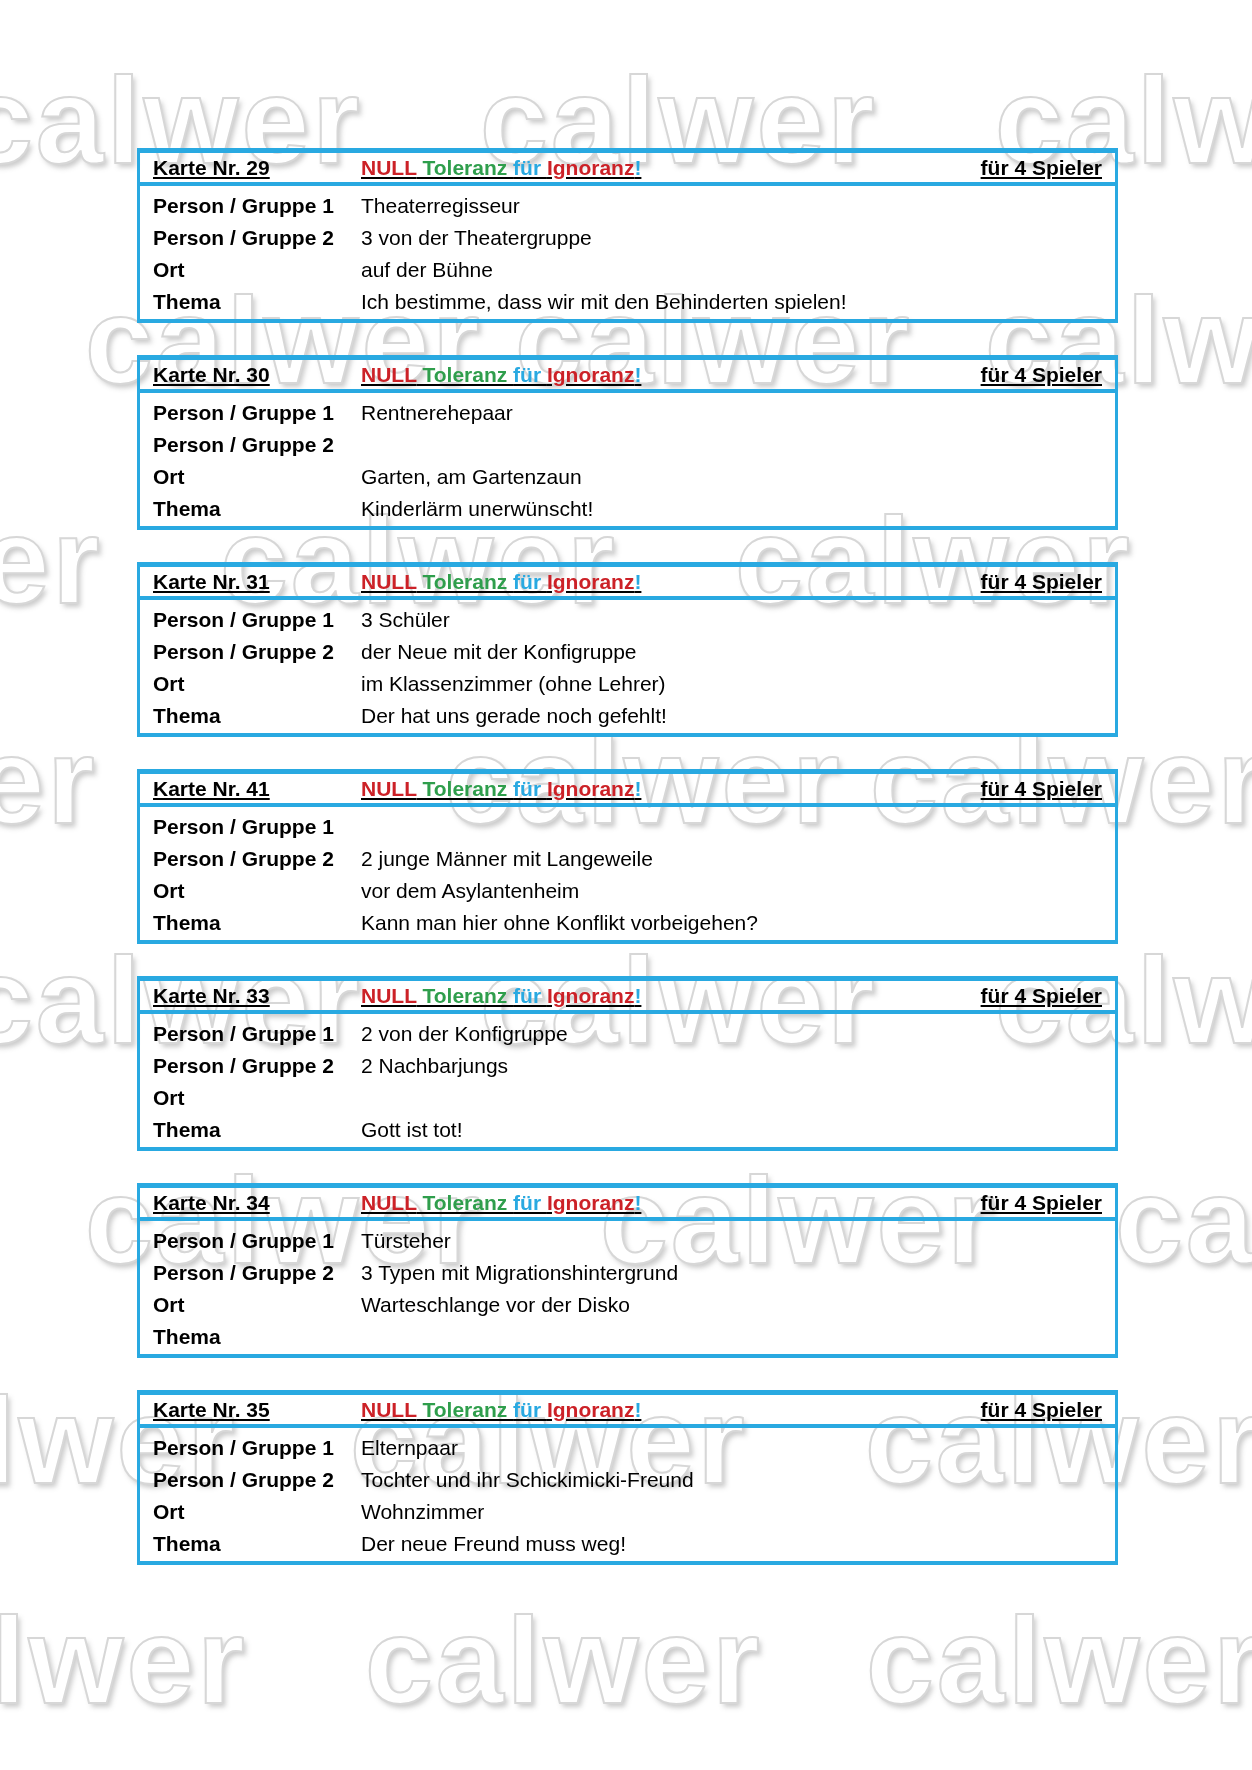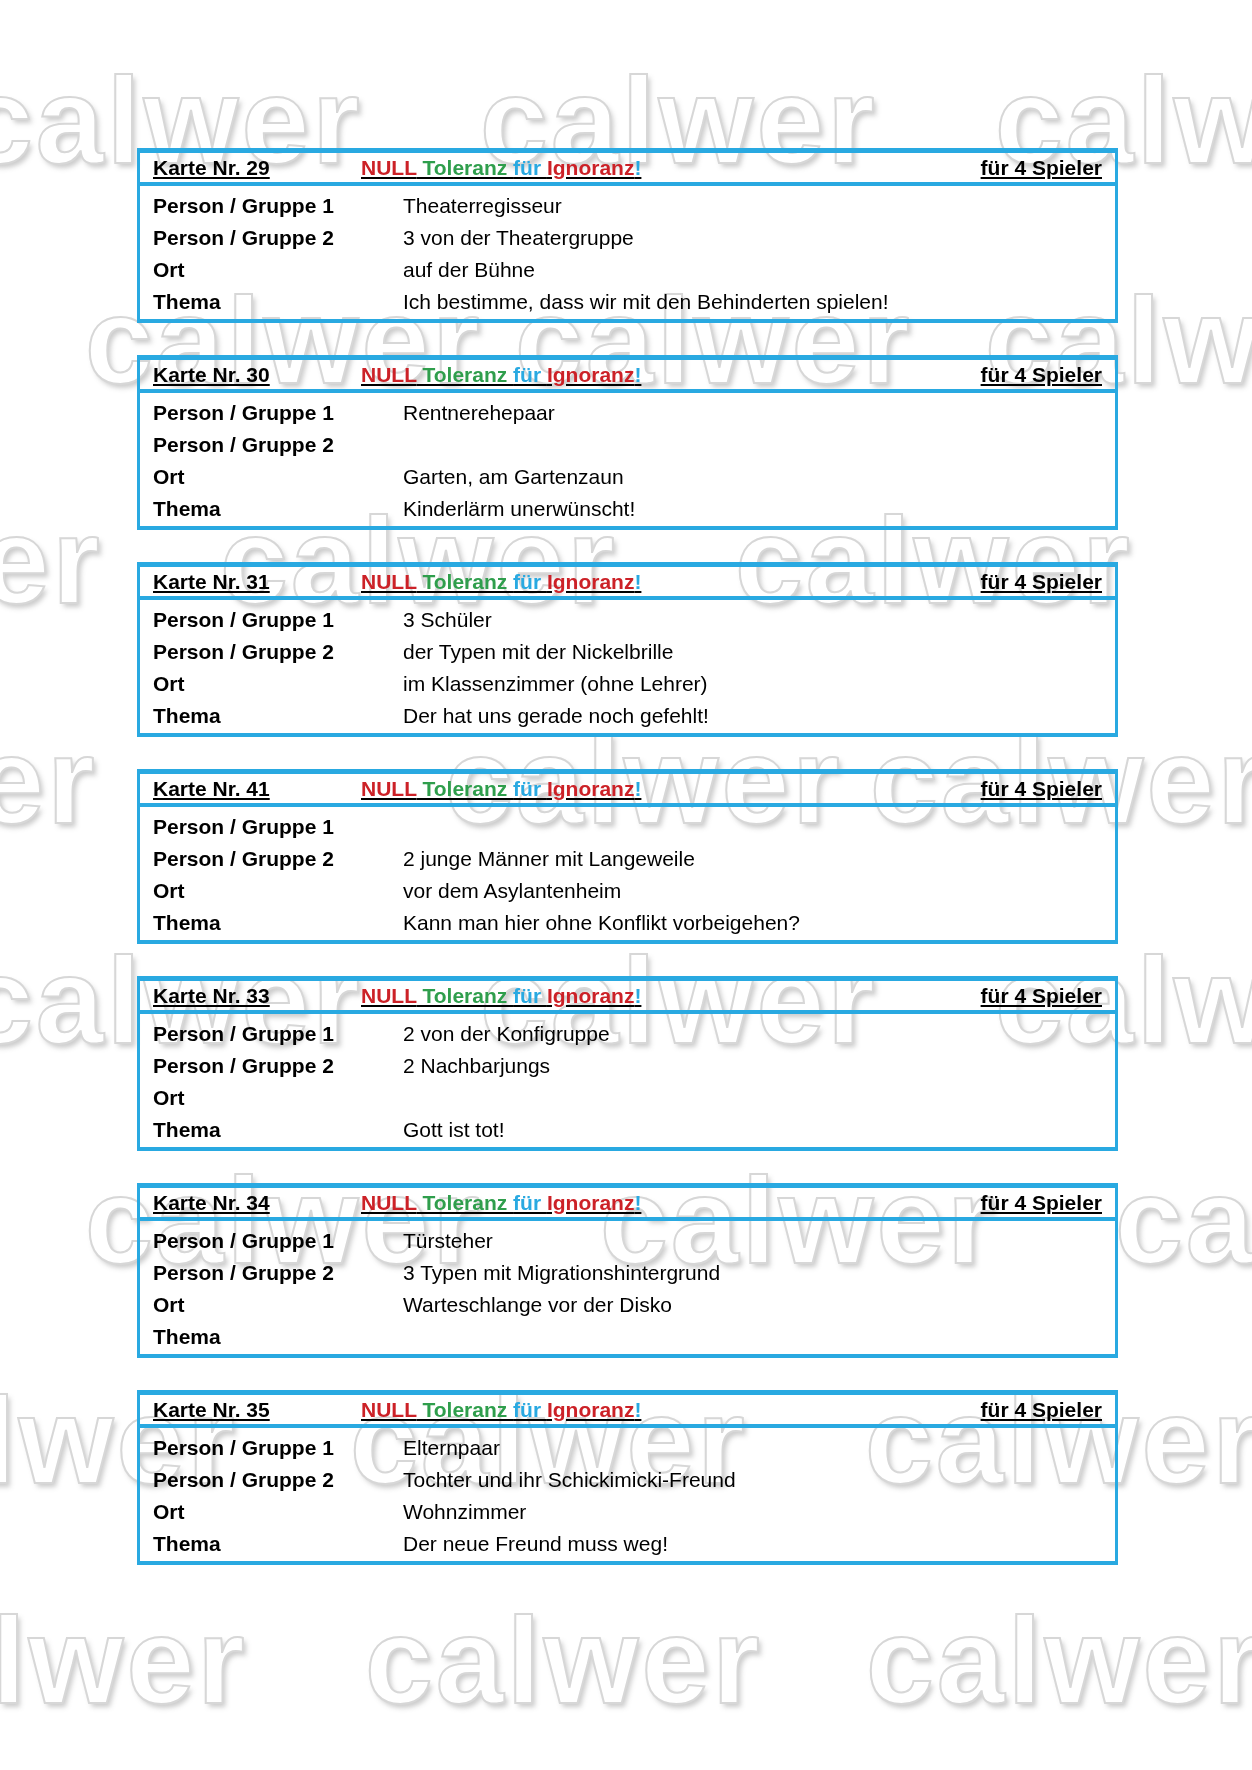--- a/index.html
+++ b/index.html
@@ -69,21 +69,20 @@
   .t-green{color:var(--green);}
   .t-cyan{color:var(--accent);}
   .card-players{margin-left:auto;flex:0 0 auto;}
   .card-body{padding:4px 13px 0;}
   .frow{
     height:32px;
     display:flex;
     align-items:center;
     font-size:21px;
     color:var(--ink);
-    gap:42px;
   }
   .frow .lbl{width:208px;flex:0 0 auto;font-weight:bold;}
   .frow .val{flex:1 1 auto;font-weight:normal;white-space:nowrap;}
 </style>
 </head>
 <body>
 
 <div class="watermark-layer">
     <span class="wm" style="left: -35px; top: 60px;">calwer</span>
     <span class="wm" style="left: 480px; top: 60px;">calwer</span>
@@ -171,21 +170,21 @@
       <span class="card-title"><span class="t-red">NULL</span><span class="t-green"> Toleranz </span><span class="t-cyan">für </span><span class="t-red">Ignoranz</span><span class="t-cyan">!</span></span>
       <span class="card-players">für 4 Spieler</span>
     </header>
     <div class="card-body">
       <div class="frow">
           <span class="lbl">Person / Gruppe 1</span>
           <span class="val">3 Schüler</span>
         </div>
       <div class="frow">
           <span class="lbl">Person / Gruppe 2</span>
-          <span class="val">der Typen mit der Nickelbrille</span>
+          <span class="val">der Neue mit der Konfigruppe</span>
         </div>
       <div class="frow">
           <span class="lbl">Ort</span>
           <span class="val">im Klassenzimmer (ohne Lehrer)</span>
         </div>
       <div class="frow">
           <span class="lbl">Thema</span>
           <span class="val">Der hat uns gerade noch gefehlt!</span>
         </div>
     </div>

